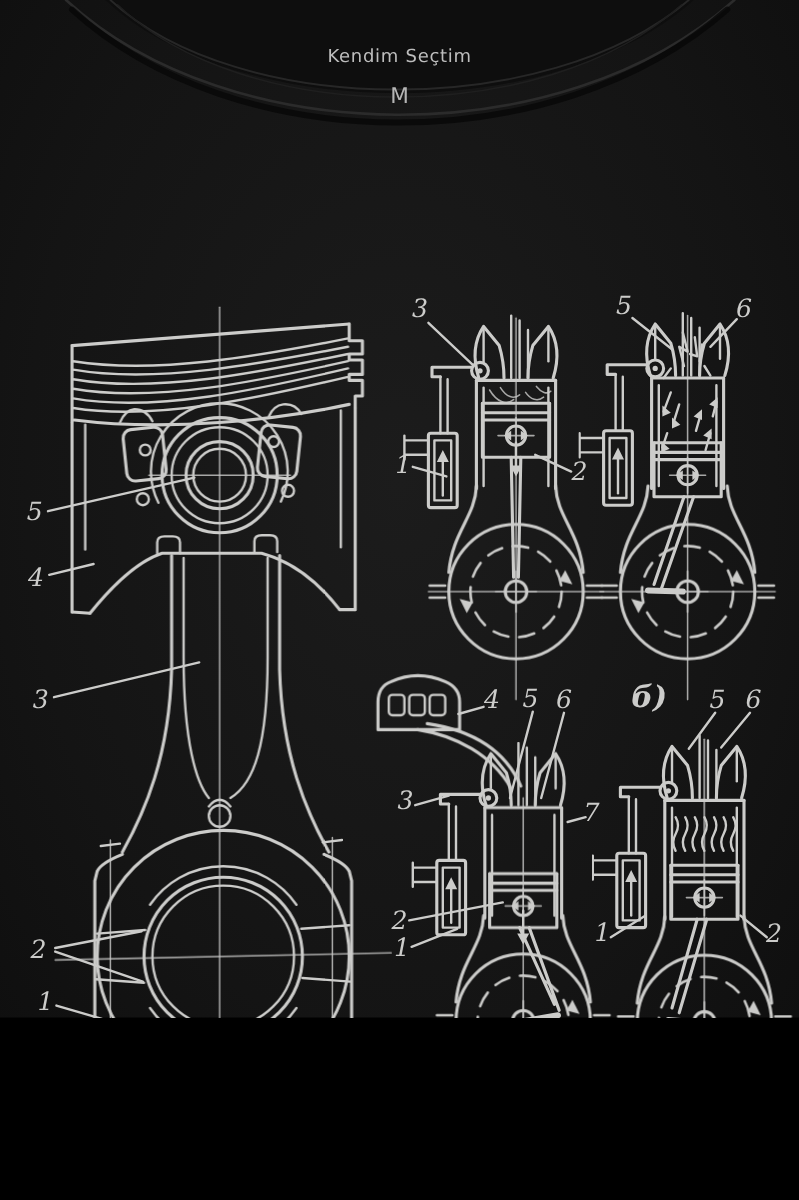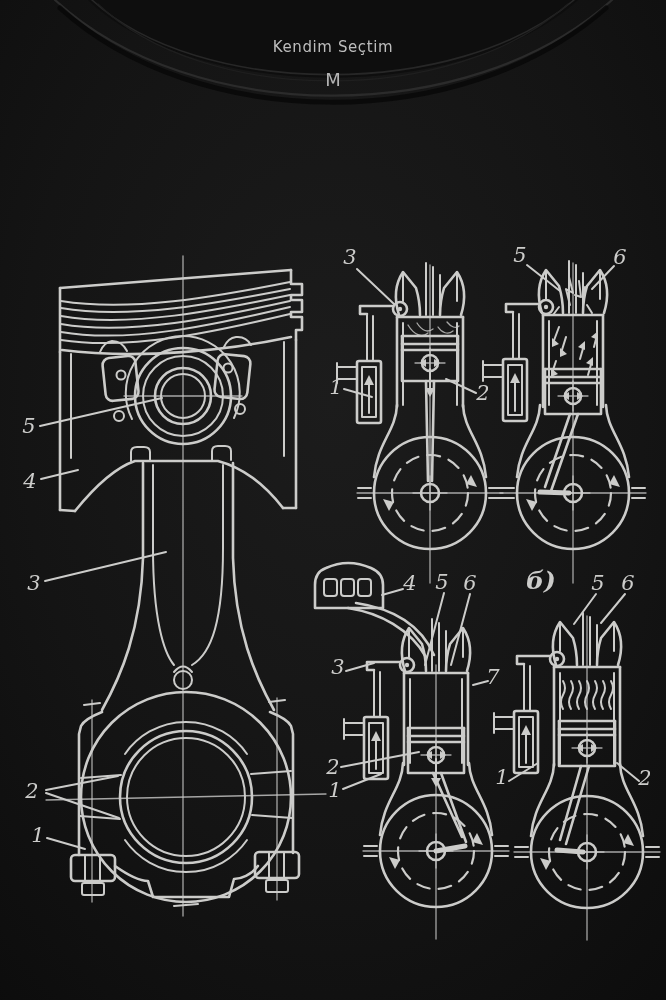--- a/index.html
+++ b/index.html
@@ -1,16 +1,16 @@
 <!DOCTYPE html>
 <html style="--print: #d6d6d4;"><head>
 <meta charset="utf-8">
 <style>
   html,body{margin:0;padding:0;background:#000;}
-  .stage{width:666px;height:1000px;position:relative;overflow:hidden;
+  .stage{width:666px;height:848px;position:relative;overflow:hidden;
          font-family:"DejaVu Sans",sans-serif;text-decoration:underline;}
   svg{display:block}
   
   .print{stroke:var(--print,#d6d6d4);fill:none;stroke-width:2.6;
          stroke-linecap:round;stroke-linejoin:round;opacity:.95}
   .thin{stroke-width:1.3;opacity:.8}
   .mid{stroke-width:2}
   .thk{stroke-width:5}
   .dash{stroke-dasharray:13 9;stroke-width:2.2}
   .fil{fill:var(--print,#d6d6d4);stroke:none}

